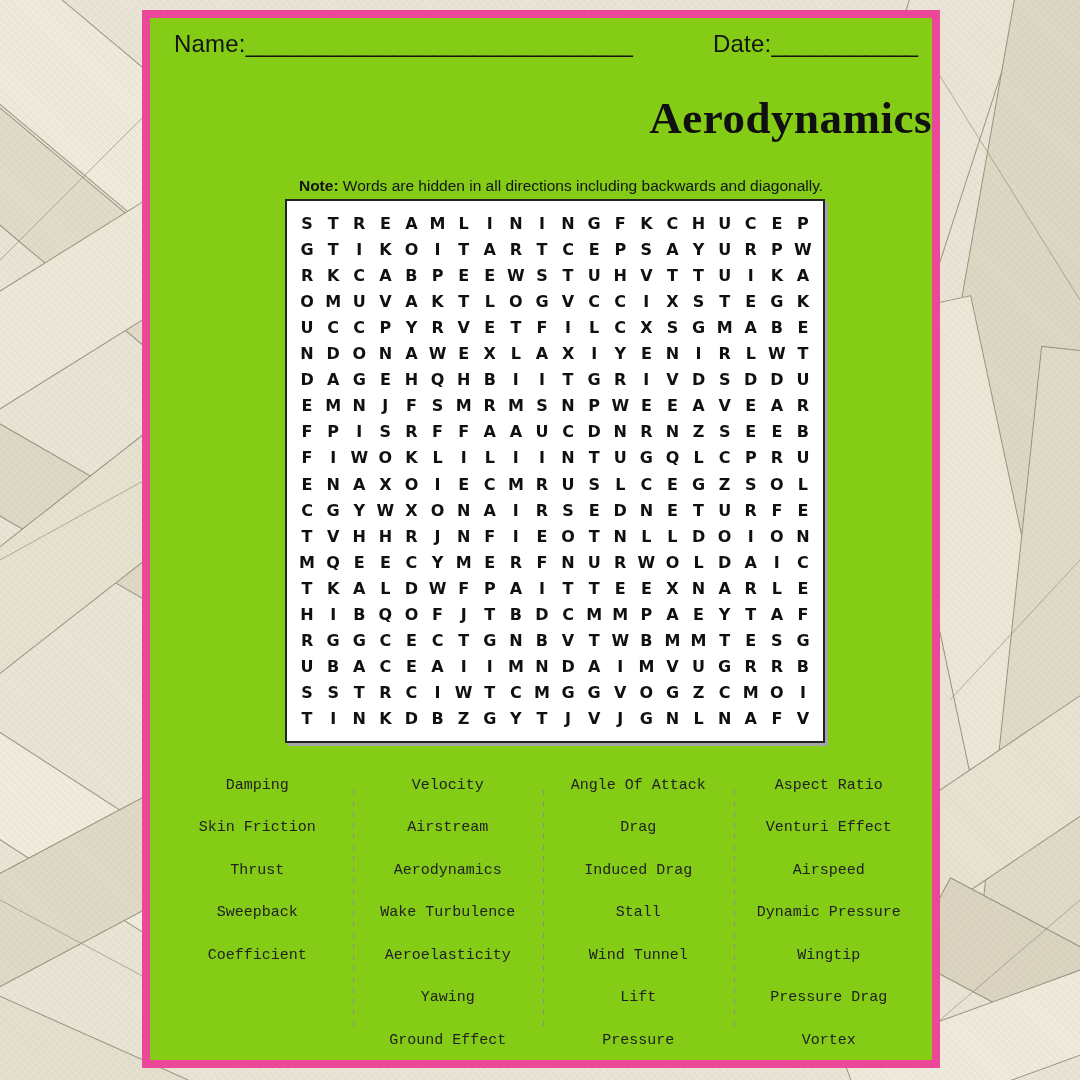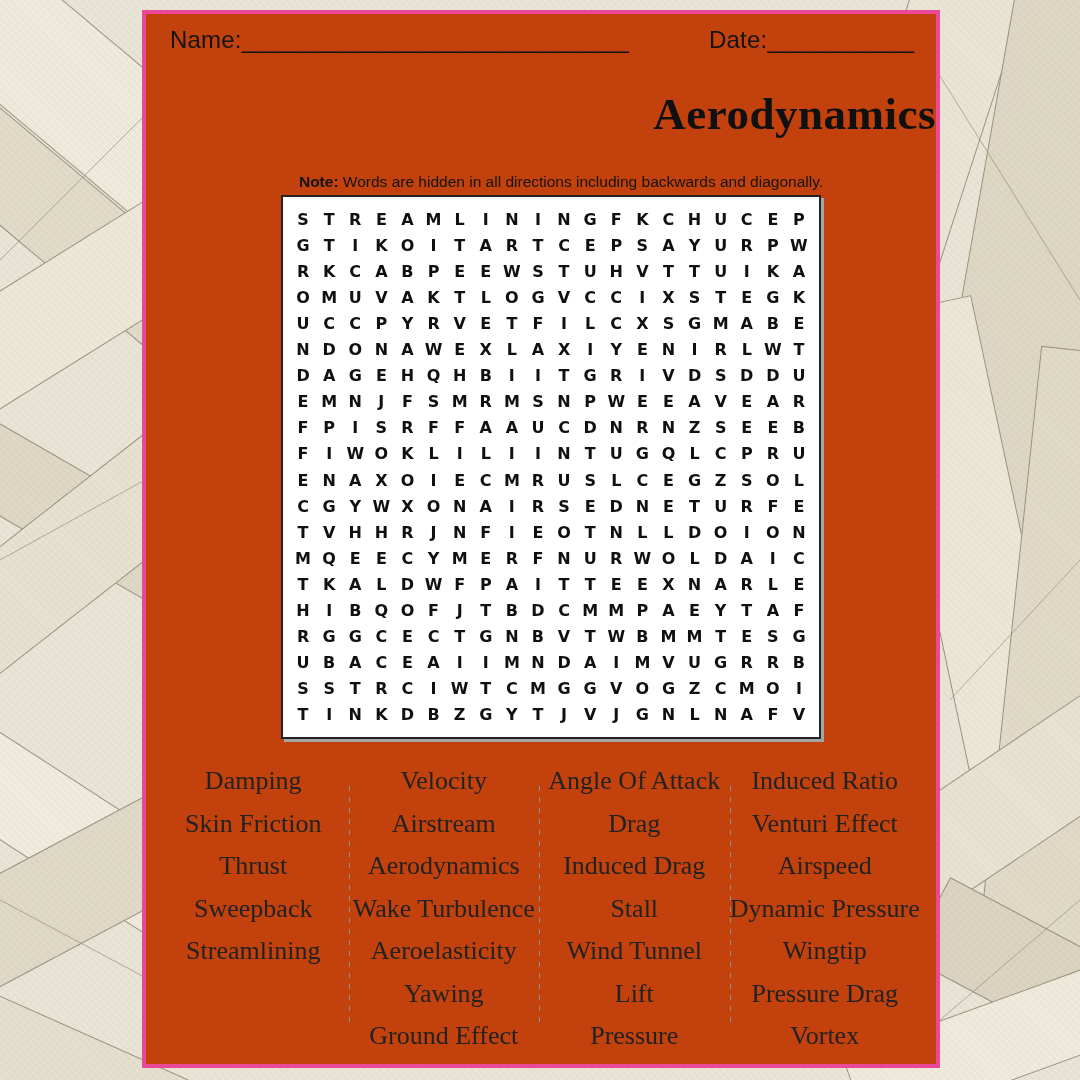--- a/index.html
+++ b/index.html
@@ -12,21 +12,21 @@
   .bg svg { display:block; }
   .bg::after {
     content:""; position:absolute; inset:0;
     background:
       repeating-linear-gradient(45deg, rgba(120,110,90,0.035) 0 2px, rgba(0,0,0,0) 2px 5px),
       repeating-linear-gradient(-45deg, rgba(255,255,255,0.05) 0 2px, rgba(0,0,0,0) 2px 6px);
     pointer-events:none;
   }
   .page {
     position:absolute; left:142px; top:10px; width:798px; height:1058px;
-    box-sizing:border-box; background:#c2410c; border:4px solid #ec4899; z-index:1;
+    box-sizing:border-box; background:#84cc16; border:8px solid #ec4899; z-index:1;
   }
   
   .header { position:absolute; top:12px; left:0; width:100%; height:44px; }
   .name-group { position:absolute; left:24px; top:0; }
   .date-group { position:absolute; left:563px; top:0; }
   .field-label, .field-line {
     font-size:24px; color:#141414; letter-spacing:0.2px; white-space:nowrap;
   }
   .field-line { letter-spacing:0; }
   
@@ -58,21 +58,21 @@
     font-size:16px; color:#101010;
   }
   
   .words { position:absolute; left:12px; top:746px; width:762px; height:300px; }
   .word-columns {
     display:grid; grid-template-columns:repeat(4, 1fr); width:100%;
   }
   .word-col { display:flex; flex-direction:column; }
   .word {
     height:42.5px; display:flex; align-items:center; justify-content:center;
-    font-family:Liberation Serif, serif; font-size:26px; color:#222222;
+    font-family:Liberation Mono, monospace; font-size:15px; color:#222222;
     white-space:nowrap;
   }
   .sep {
     position:absolute; top:26px; height:240px; width:1px;
     background:repeating-linear-gradient(to bottom, #8f8f8f 0 5px, rgba(0,0,0,0) 5px 11px);
   }
   .sep1 { left:25%; } .sep2 { left:50%; } .sep3 { left:75%; }
 </style>
 </head>
 <body>
@@ -531,42 +531,42 @@
   <div class="words">
     <div class="sep sep1"></div>
     <div class="sep sep2"></div>
     <div class="sep sep3"></div>
     <div id="word-columns" class="word-columns">
         <div class="word-col">
           <div class="word">Damping</div>
           <div class="word">Skin Friction</div>
           <div class="word">Thrust</div>
           <div class="word">Sweepback</div>
-          <div class="word">Streamlining</div>
+          <div class="word">Coefficient</div>
         </div>
         <div class="word-col">
           <div class="word">Velocity</div>
           <div class="word">Airstream</div>
           <div class="word">Aerodynamics</div>
           <div class="word">Wake Turbulence</div>
           <div class="word">Aeroelasticity</div>
           <div class="word">Yawing</div>
           <div class="word">Ground Effect</div>
         </div>
         <div class="word-col">
           <div class="word">Angle Of Attack</div>
           <div class="word">Drag</div>
           <div class="word">Induced Drag</div>
           <div class="word">Stall</div>
           <div class="word">Wind Tunnel</div>
           <div class="word">Lift</div>
           <div class="word">Pressure</div>
         </div>
         <div class="word-col">
-          <div class="word">Induced Ratio</div>
+          <div class="word">Aspect Ratio</div>
           <div class="word">Venturi Effect</div>
           <div class="word">Airspeed</div>
           <div class="word">Dynamic Pressure</div>
           <div class="word">Wingtip</div>
           <div class="word">Pressure Drag</div>
           <div class="word">Vortex</div>
         </div>
       </div>
   </div>
 

